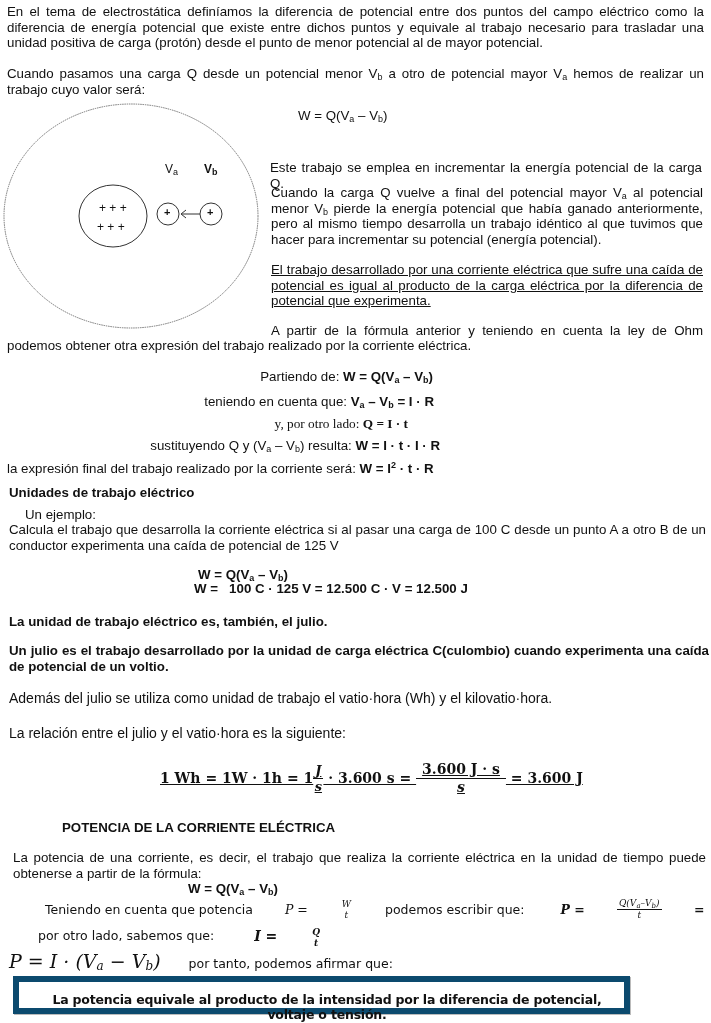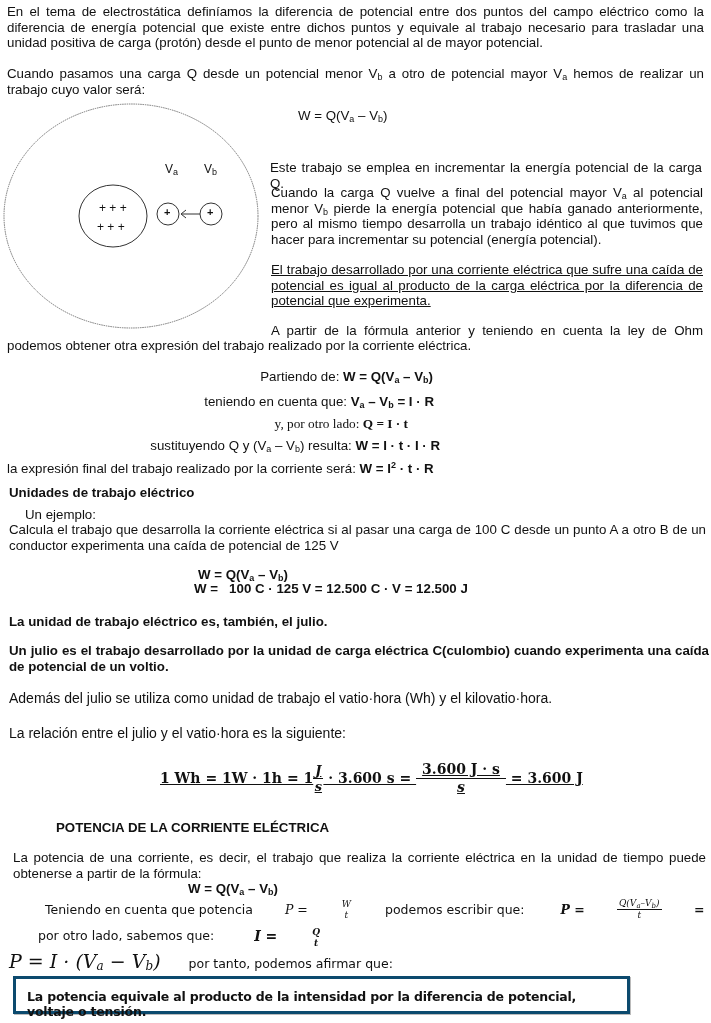--- a/index.html
+++ b/index.html
@@ -13,21 +13,21 @@
   sup { font-size: 9px; vertical-align: 5px; line-height: 0; }
   .eq-right { position: absolute; text-align: right; white-space: nowrap; }
   .math { font-family: "DejaVu Serif", serif; font-weight: bold; font-style: italic; }
   .mathn { font-family: "DejaVu Serif", serif; font-weight: bold; }
   .frac { display: inline-flex; flex-direction: column; align-items: center; vertical-align: middle; line-height: 1; }
   .frac .num { padding: 0 2px 1px; border-bottom: 1px solid #111; }
   .frac .den { padding-top: 1px; }
   .frac.nobar .num { border-bottom: none; }
   .calibri { font-family: "DejaVu Sans", sans-serif; font-size: 12.5px; gap: 28px; }
   .boxed { position: absolute; left: 13px; top: 976px; width: 617px; height: 38px;
-           border: 3px solid #0c4a6e; box-sizing: border-box; box-shadow: 1px 1px 0 #bbb; }
+           border: 6px solid #0c4a6e; box-sizing: border-box; box-shadow: 1px 1px 0 #bbb; text-align: center; }
   .boxed span { position: absolute; left: 11px; top: 10px; font-weight: bold; font-size: 12.5px; font-family: "DejaVu Sans", sans-serif; letter-spacing: -0.2px; }
 </style>
 </head>
 <body>
 
 <div class="p" style="left:7px; top:4px; width:697px;">En el tema de electrostática definíamos la diferencia de potencial entre dos puntos del campo eléctrico como la diferencia de energía potencial que existe entre dichos puntos y equivale al trabajo necesario para trasladar una unidad positiva de carga (protón) desde el punto de menor potencial al de mayor potencial.</div>
 
 <div class="p" style="left:7px; top:66px; width:697px;">
   <span>Cuando pasamos una carga Q desde un potencial menor V</span><sub>b</sub><span>  a otro de potencial mayor V</span><sub>a</sub><span> hemos de realizar un trabajo cuyo valor será:</span>
 </div>
@@ -39,21 +39,21 @@
 <div class="abs" style="left:0; top:100px; width:270px; height:240px;">
   <svg width="270" height="240">
     <ellipse cx="131" cy="116" rx="127" ry="112" fill="none" stroke="#777" stroke-width="1" stroke-dasharray="1.5,0.8"></ellipse>
     <ellipse cx="113" cy="116" rx="34" ry="31" fill="none" stroke="#333" stroke-width="1"></ellipse>
     <circle cx="168" cy="114" r="11" fill="none" stroke="#333" stroke-width="1"></circle>
     <circle cx="211" cy="114" r="11" fill="none" stroke="#333" stroke-width="1"></circle>
     <line x1="200" y1="114" x2="182" y2="114" stroke="#333" stroke-width="1"></line>
     <polyline points="186,110 181,114 186,118" fill="none" stroke="#333" stroke-width="1"></polyline>
   </svg>
   <div class="abs" style="left:165px; top:62px; font-size:12px;"><span>V</span><sub>a</sub></div>
-  <div class="abs" style="left:204px; top:62px; font-size:12px;"><span>V</span><sub>b</sub></div>
+  <div class="abs" style="left:204px; top:62px; font-size:12px;font-weight:bold;"><span>V</span><sub>b</sub></div>
   <div class="abs" style="left:99px; top:101px; font-size:12px;">+ + +</div>
   <div class="abs" style="left:97px; top:120px; font-size:12px;">+ + +</div>
   <div class="abs b" style="left:164px; top:106px; font-size:11px;">+</div>
   <div class="abs b" style="left:207px; top:106px; font-size:11px;">+</div>
 </div>
 
 <div class="p" style="left:270px; top:140px; width:432px;margin-top:20px;">Este trabajo se emplea en incrementar la energía potencial de la carga Q.</div>
 
 <div class="p" style="left:271px; top:185px; width:432px;">
   <span>Cuando la carga Q vuelve a final del potencial mayor V</span><sub>a</sub><span> al potencial menor V</span><sub>b</sub><span> pierde la energía potencial que había ganado anteriormente, pero al mismo tiempo desarrolla un trabajo idéntico al que tuvimos que hacer para incrementar su potencial (energía potencial).</span>
@@ -102,21 +102,21 @@
       <span class="den">s</span>
     </span>
   <span style="white-space:pre;"> · 3.600 s = </span>
   <span class="frac" style="font-size:14px;">
       <span class="num" style="padding:0 6px 2px;">3.600 J · s</span>
       <span class="den math">s</span>
     </span>
   <span style="white-space:pre;"> = 3.600 J</span>
 </div>
 
-<div class="abs b" style="left:24px; top:820px;padding-left:32px;">POTENCIA DE LA CORRIENTE ELÉCTRICA</div>
+<div class="abs b" style="left:30px; top:820px;padding-left:32px;">POTENCIA DE LA CORRIENTE ELÉCTRICA</div>
 <div class="p" style="left:13px; top:850px; width:693px;">La potencia de una corriente, es decir, el trabajo que realiza la corriente eléctrica en la unidad de tiempo puede obtenerse a partir de la fórmula:</div>
 
 <div class="abs b" style="left:188px; top:881px; white-space:nowrap;">
   <span>W =  Q(V</span><sub>a</sub><span> – V</span><sub>b</sub><span>)</span>
 </div>
 
 <div class="abs calibri" style="left:45px; top:899px; white-space:nowrap; display:flex; align-items:center;">
   <span style="white-space:pre;">Teniendo en cuenta que potencia </span>
   <span class="math" style="font-weight:normal; white-space:pre;">P = </span>
   <span class="frac nobar" style="font-family:'DejaVu Serif',serif; font-style:italic; font-size:9px;">

